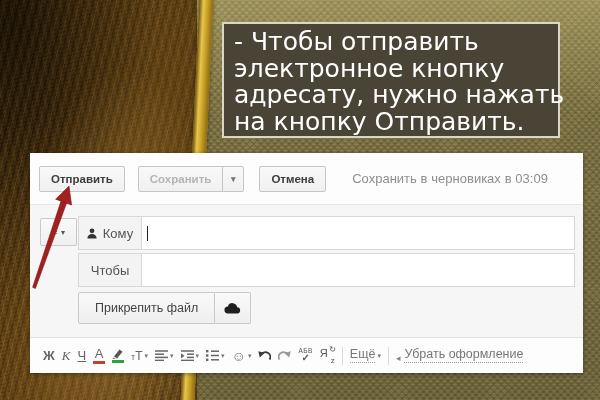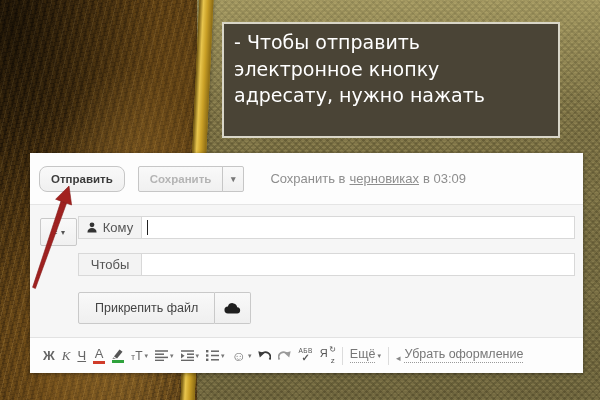--- a/index.html
+++ b/index.html
@@ -28,46 +28,46 @@
   }
   .ribbon{position:absolute;left:190px;top:-10px;width:14px;height:420px;
     transform:rotate(2.7deg);
     background:linear-gradient(90deg,#6b5210 0%,#e8c54d 30%,#caa026 60%,#8a6a14 100%);
     background-color:#c9a227;
     box-shadow:0 0 4px rgba(0,0,0,.45);}
 
   
   .note{position:absolute;left:222px;top:22px;width:338px;height:116px;
     background:#4a4436;border:2px solid #d9d6c8;box-sizing:border-box;
-    color:#ffffff;font-family:"DejaVu Sans",sans-serif;font-size:19px;line-height:26.5px;
+    color:#ffffff;font-family:"DejaVu Sans",sans-serif;font-size:25px;line-height:26.5px;
     padding:5px 0 0 10px;}
   .note div{white-space:nowrap;}
 
   
   .win{position:absolute;left:30px;top:153px;width:553px;height:220px;background:#fdfdfd;
     box-shadow:0 1px 4px rgba(0,0,0,.4);}
 
   .btnrow{position:absolute;left:0;top:0;right:0;height:51px;display:flex;align-items:center;padding-left:9px;box-sizing:border-box;}
   .gbtn{display:inline-flex;align-items:center;justify-content:center;height:26px;
-    background:linear-gradient(#f9f9f9,#f0f0f0);border:1px solid #c6c6c6;border-radius:8px;
+    background:linear-gradient(#f9f9f9,#f0f0f0);border:1px solid #c6c6c6;border-radius:2px;
     font-family:"Liberation Sans",sans-serif;font-size:11.5px;font-weight:bold;color:#3c3c3c;
     padding:0 11px;cursor:pointer;box-sizing:border-box;}
   .gbtn.save{color:#b4b4b4;border-radius:2px 0 0 2px;margin-left:13px;text-align:right;}
   .gbtn.caretbtn{width:22px;padding:0;border-radius:0 2px 2px 0;margin-left:-1px;color:#777;font-size:9px;}
   .gbtn.cancel{margin-left:15px;}
   .status{margin-left:26px;color:#8e8e8e;font-size:13px;white-space:nowrap;}
-  .status .drafts{color:#8e8e8e;text-decoration:underline;margin:0 4px;cursor:pointer;}
+  .status .drafts{color:#8e8e8e;margin:0 4px;cursor:pointer;}
 
   .formband{position:absolute;left:0;top:51px;right:0;height:133px;background:#f6f6f6;border-top:1px solid #e5e5e5;box-sizing:border-box;}
   .minibtn{position:absolute;left:10px;top:13px;width:37px;height:28px;
     background:linear-gradient(#f9f9f9,#f0f0f0);border:1px solid #c9c9c9;border-radius:2px;
     display:flex;align-items:center;justify-content:center;gap:3px;color:#666;cursor:pointer;}
   .minibtn .ham{font-size:10px;line-height:1;}
   .minibtn .mc{font-size:8px;color:#555;}
-  .frow{position:absolute;left:48px;right:8px;height:23px;display:flex;box-sizing:border-box;}
+  .frow{position:absolute;left:48px;right:8px;height:34px;display:flex;box-sizing:border-box;}
   .torow{top:11px;} .subjrow{top:48px;}
   .flabel{width:64px;flex:0 0 64px;background:#f3f3f3;border:1px solid #d8d8d8;
     display:flex;align-items:center;justify-content:center;gap:6px;
     font-size:13px;color:#555;box-sizing:border-box;cursor:pointer;}
   .finput{flex:1;background:#ffffff;border:1px solid #d8d8d8;border-left:none;display:flex;align-items:center;box-sizing:border-box;cursor:text;}
   .cursor{display:inline-block;width:1px;height:15px;background:#222;margin-left:5px;}
 
   .attachgrp{position:absolute;left:48px;top:87px;height:32px;display:flex;}
   .attach-main{height:32px;display:flex;align-items:center;padding:4px 16px;
     background:linear-gradient(#f9f9f9,#efefef);border:1px solid #c9c9c9;border-radius:2px 0 0 2px;
@@ -114,30 +114,32 @@
 <div class="stage">
 
   <div class="bg-left"></div>
   <div class="bg-right"></div>
   <div class="ribbon"></div>
 
   <div class="note">
     <div>- Чтобы отправить</div>
     <div>электронное кнопку</div>
     <div>адресату, нужно нажать</div>
+    <div>на кнопку Отправить.</div>
   </div>
 
   <div class="win">
 
     <div class="btnrow">
       <button class="gbtn send">Отправить</button>
       <button class="gbtn save">Сохранить</button>
       <button class="gbtn caretbtn">
         <span>▾</span>
       </button>
+      <button class="gbtn cancel">Отмена</button>
       <span class="status">
         <span>Сохранить в</span><span class="drafts">черновиках</span><span>в 03:09</span>
       </span>
     </div>
 
     <div class="formband">
 
       <button class="minibtn">
         <span class="ham">≡</span>
         <span class="mc">▾</span>

